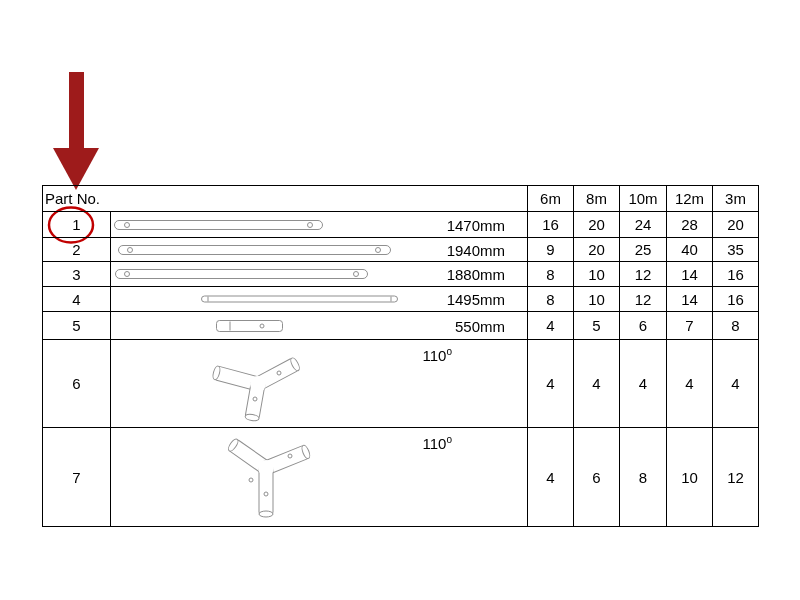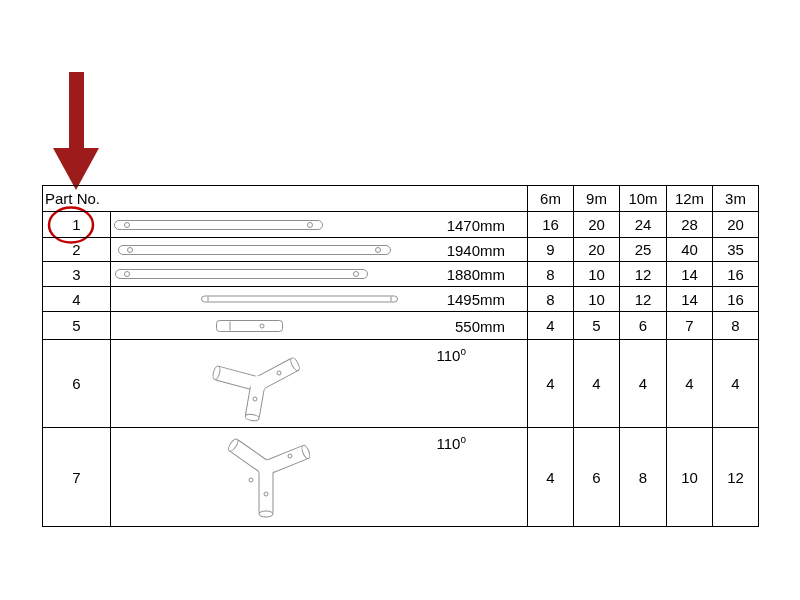--- a/index.html
+++ b/index.html
@@ -36,21 +36,21 @@
   .v-mid { top: 50%; transform: translateY(-50%); }
   .img-r1 { left: 3px; }
   .img-r2 { left: 7px; }
   .img-r3 { left: 4px; }
   .img-r4 { left: 90px; }
   .img-r5 { left: 105px; }
   .img-r6 { left: 95px; top: 2px; }
   .img-r7 { left: 100px; top: 0; }
 
   .dim { position: absolute; right: 22px; top: 50%; transform: translateY(-50%); white-space: nowrap; }
-  .dim.dim-top { right: 61px; top: 7px; transform: none; }
+  .dim.dim-top { right: 75px; top: 7px; transform: none; }
   sup.deg { font-size: 10px; line-height: 0; }
 
   .arrow-svg { position: absolute; left: 52px; top: 72px; color: var(--arrow-color, #9e1b1b); }
   .circle-svg { position: absolute; left: 47px; top: 205px; }
   .circle-svg ellipse { stroke: var(--circle-color, #c00000); fill: none; stroke-width: 2.5; }
 
   .part-draw { stroke: #8f8f8f; fill: #ffffff; stroke-width: 1; }
 </style>
 </head>
 <body>
@@ -74,21 +74,21 @@
         <col style="width:46px">
         <col style="width:47px">
       <col style="width:46px">
         <col style="width:46px">
     </colgroup>
 
     <tbody>
         <tr class="r-h26">
       <th class="h-part" colspan="2">Part No.</th>
       <th class="h-size">6m</th>
-      <th class="h-size">9m</th>
+      <th class="h-size">8m</th>
       <th class="h-size">10m</th>
       <th class="h-size">12m</th>
       <th class="h-size">3m</th>
     </tr>
 
     <tr class="r-h26">
       <td class="c-num">1</td>
       <td class="c-img">
         <svg class="img v-mid img-r1" width="209" height="12" viewBox="0 0 209 12">
           <rect class="part-draw" x="0.5" y="1.5" width="208" height="9" rx="4.5"></rect>

